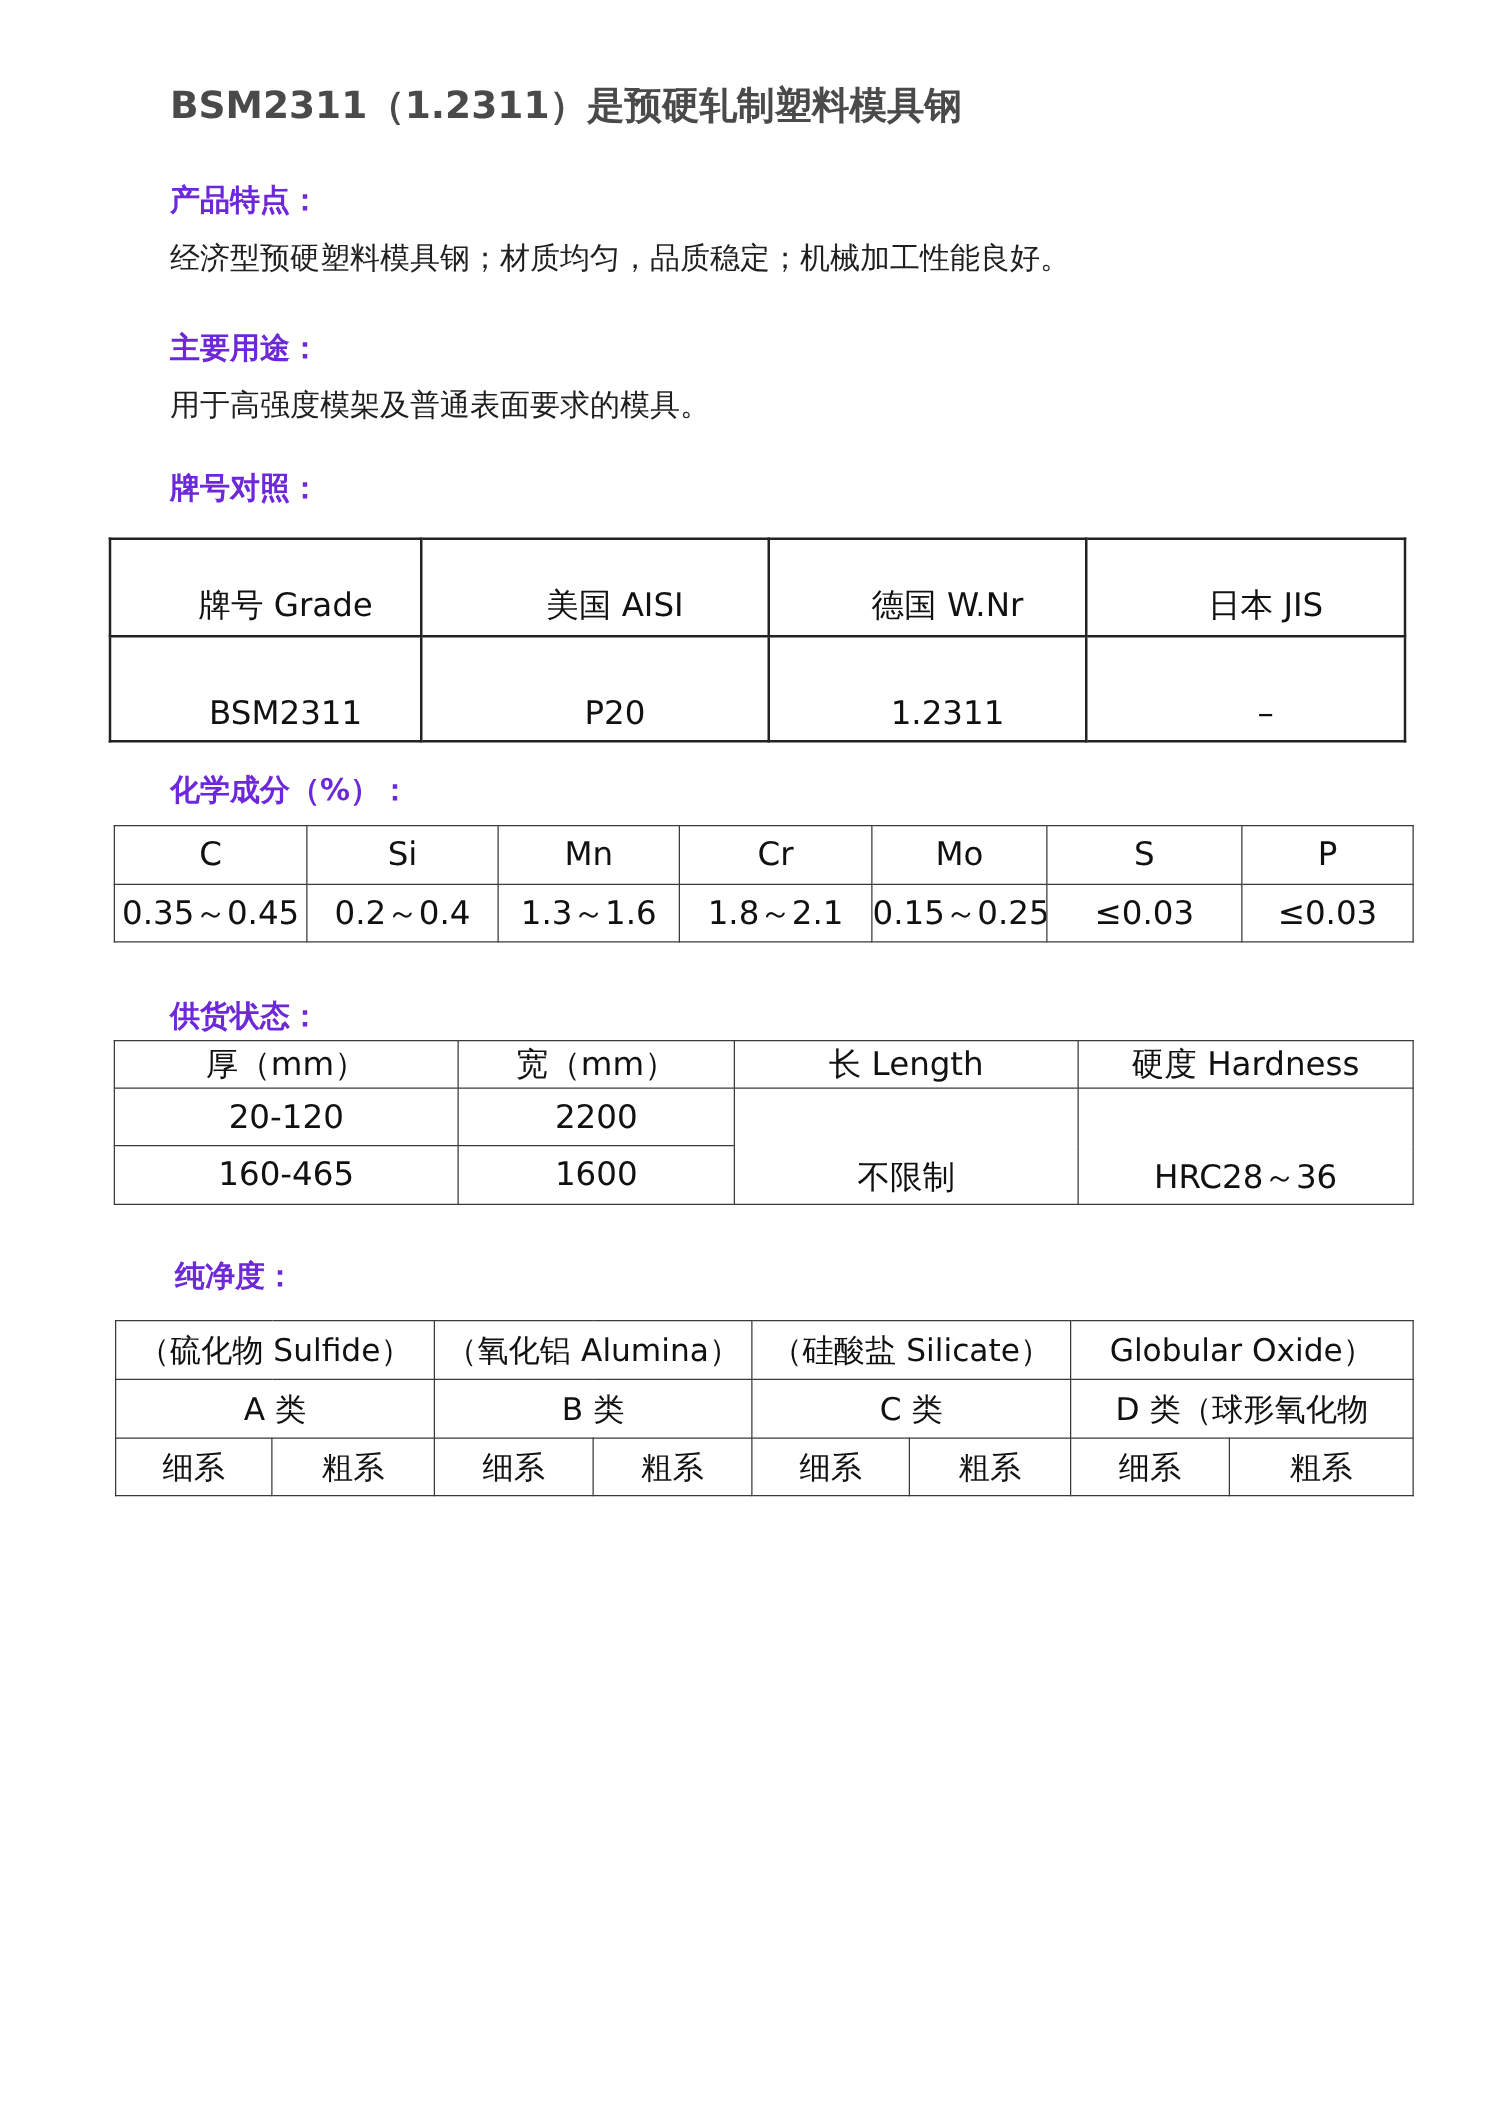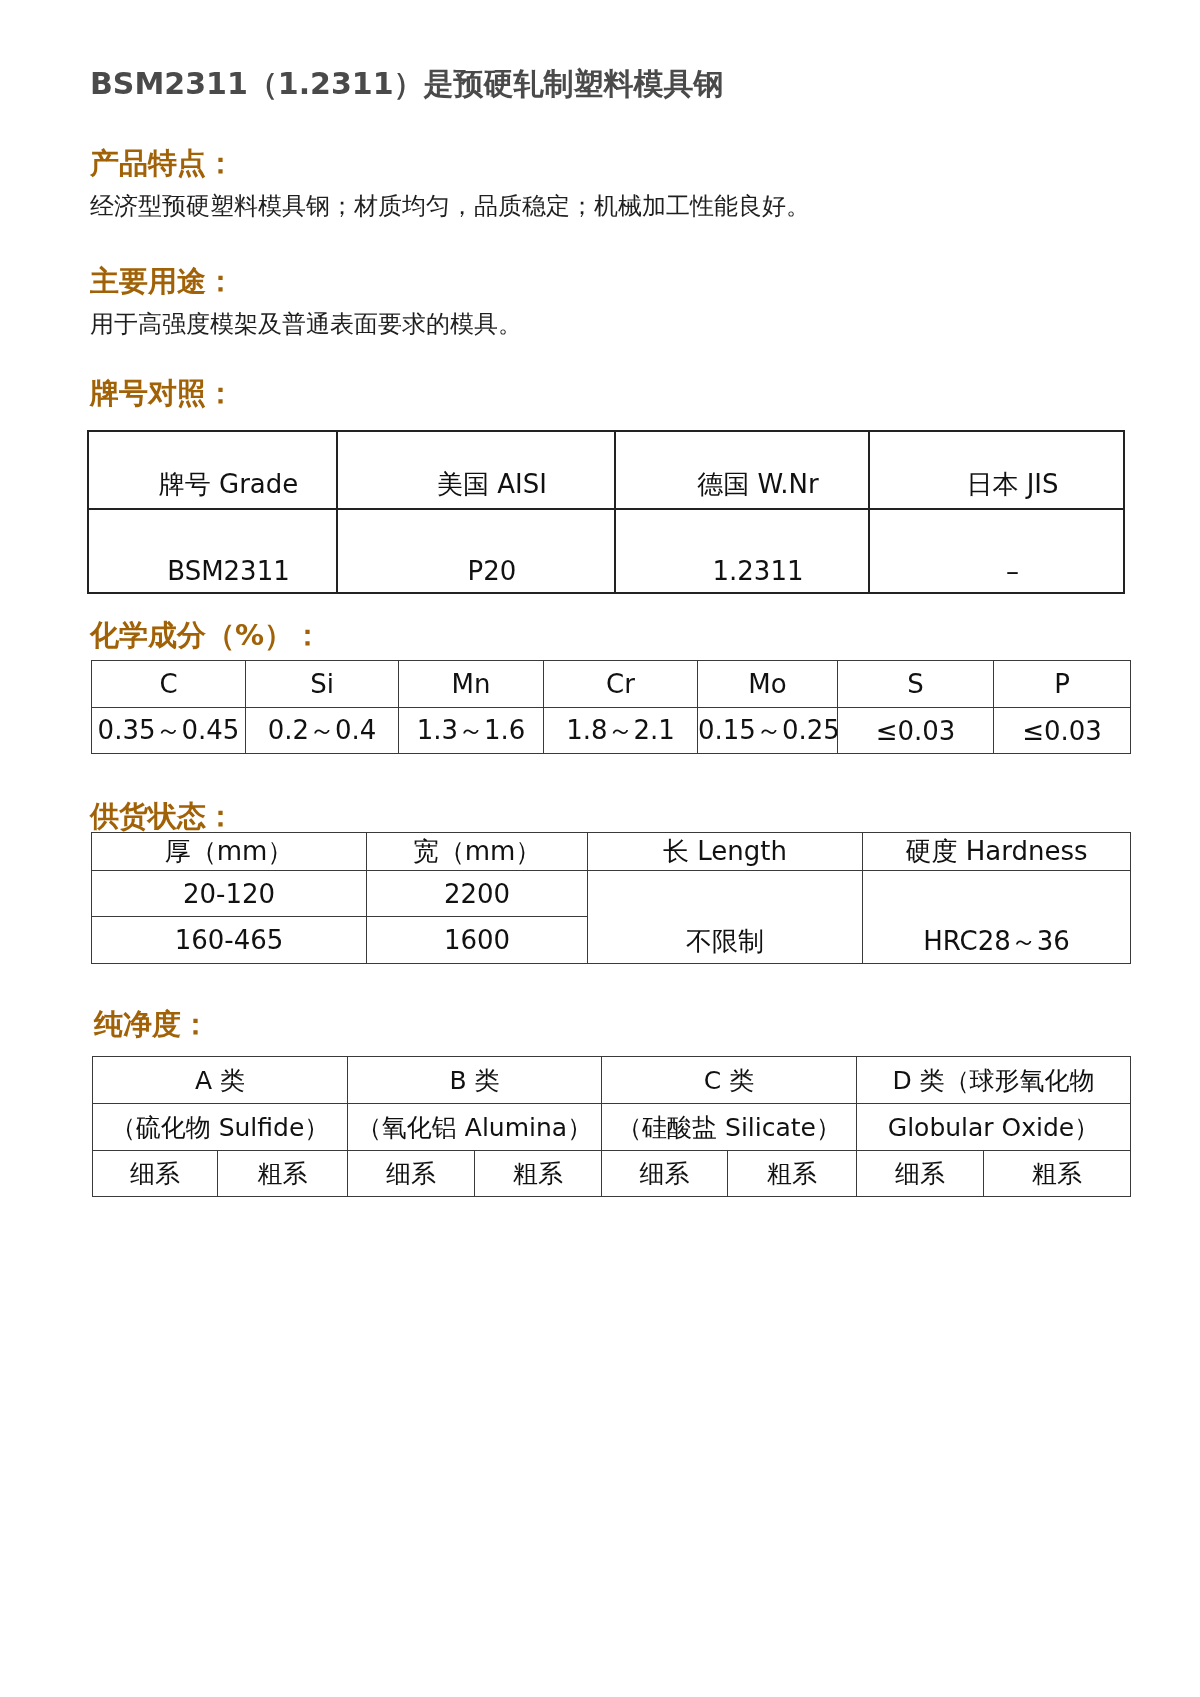--- a/index.html
+++ b/index.html
@@ -1,27 +1,27 @@
 <!DOCTYPE html>
 <html><head>
 <meta charset="utf-8">
 <style>
   html, body { margin: 0; padding: 0; background: #ffffff; }
   body {
     width: 1200px; height: 1697px; position: relative; overflow: hidden;
     font-family: "DejaVu Sans", "Liberation Sans", sans-serif;
     color: #1a1a1a;
   }
-  .abs { position: absolute; }
+  .abs { position: absolute; margin-left: 46px; }
   .title {
     left: 90px; top: 64px; font-size: 30px; font-weight: bold; color: #4a4a4a;
     letter-spacing: 0px; white-space: nowrap;
   }
   .heading {
-    font-size: 29px; font-weight: bold; color: #a16207; white-space: nowrap;
+    font-size: 24px; font-weight: bold; color: #6d28d9; white-space: nowrap;
   }
   .para { font-size: 24px; color: #1f1f1f; white-space: nowrap; }
 
   table { border-collapse: collapse; position: absolute; table-layout: fixed; }
   td {
     border: 1.5px solid #3a3a3a; text-align: center; vertical-align: middle;
     font-size: 25px; color: #111; padding: 0; white-space: nowrap; overflow: hidden;
   }
   .grade td { border: 2px solid #222; font-size: 26px; vertical-align: bottom; padding-bottom: 6px; padding-left: 32px; }
   .chem td { font-size: 26px; }
@@ -136,30 +136,30 @@
       <col style="width:130px">
       <col style="width:127px">
       <col style="width:127px">
     <col style="width:126px">
       <col style="width:129px">
       <col style="width:127px">
       <col style="width:147px">
   </colgroup>
   <tbody>
       <tr style="height:47px">
+    <td colspan="2">（硫化物 Sulfide）</td>
+    <td colspan="2">（氧化铝 Alumina）</td>
+    <td colspan="2">（硅酸盐 Silicate）</td>
+    <td colspan="2">Globular Oxide）</td>
+  </tr>
+  <tr style="height:47px">
     <td colspan="2">A 类</td>
     <td colspan="2">B 类</td>
     <td colspan="2">C 类</td>
     <td colspan="2">D 类（球形氧化物</td>
-  </tr>
-  <tr style="height:47px">
-    <td colspan="2">（硫化物 Sulfide）</td>
-    <td colspan="2">（氧化铝 Alumina）</td>
-    <td colspan="2">（硅酸盐 Silicate）</td>
-    <td colspan="2">Globular Oxide）</td>
   </tr>
   <tr style="height:46px">
     <td>细系</td>
     <td>粗系</td>
     <td>细系</td>
     <td>粗系</td>
     <td>细系</td>
     <td>粗系</td>
     <td>细系</td>
     <td>粗系</td>

